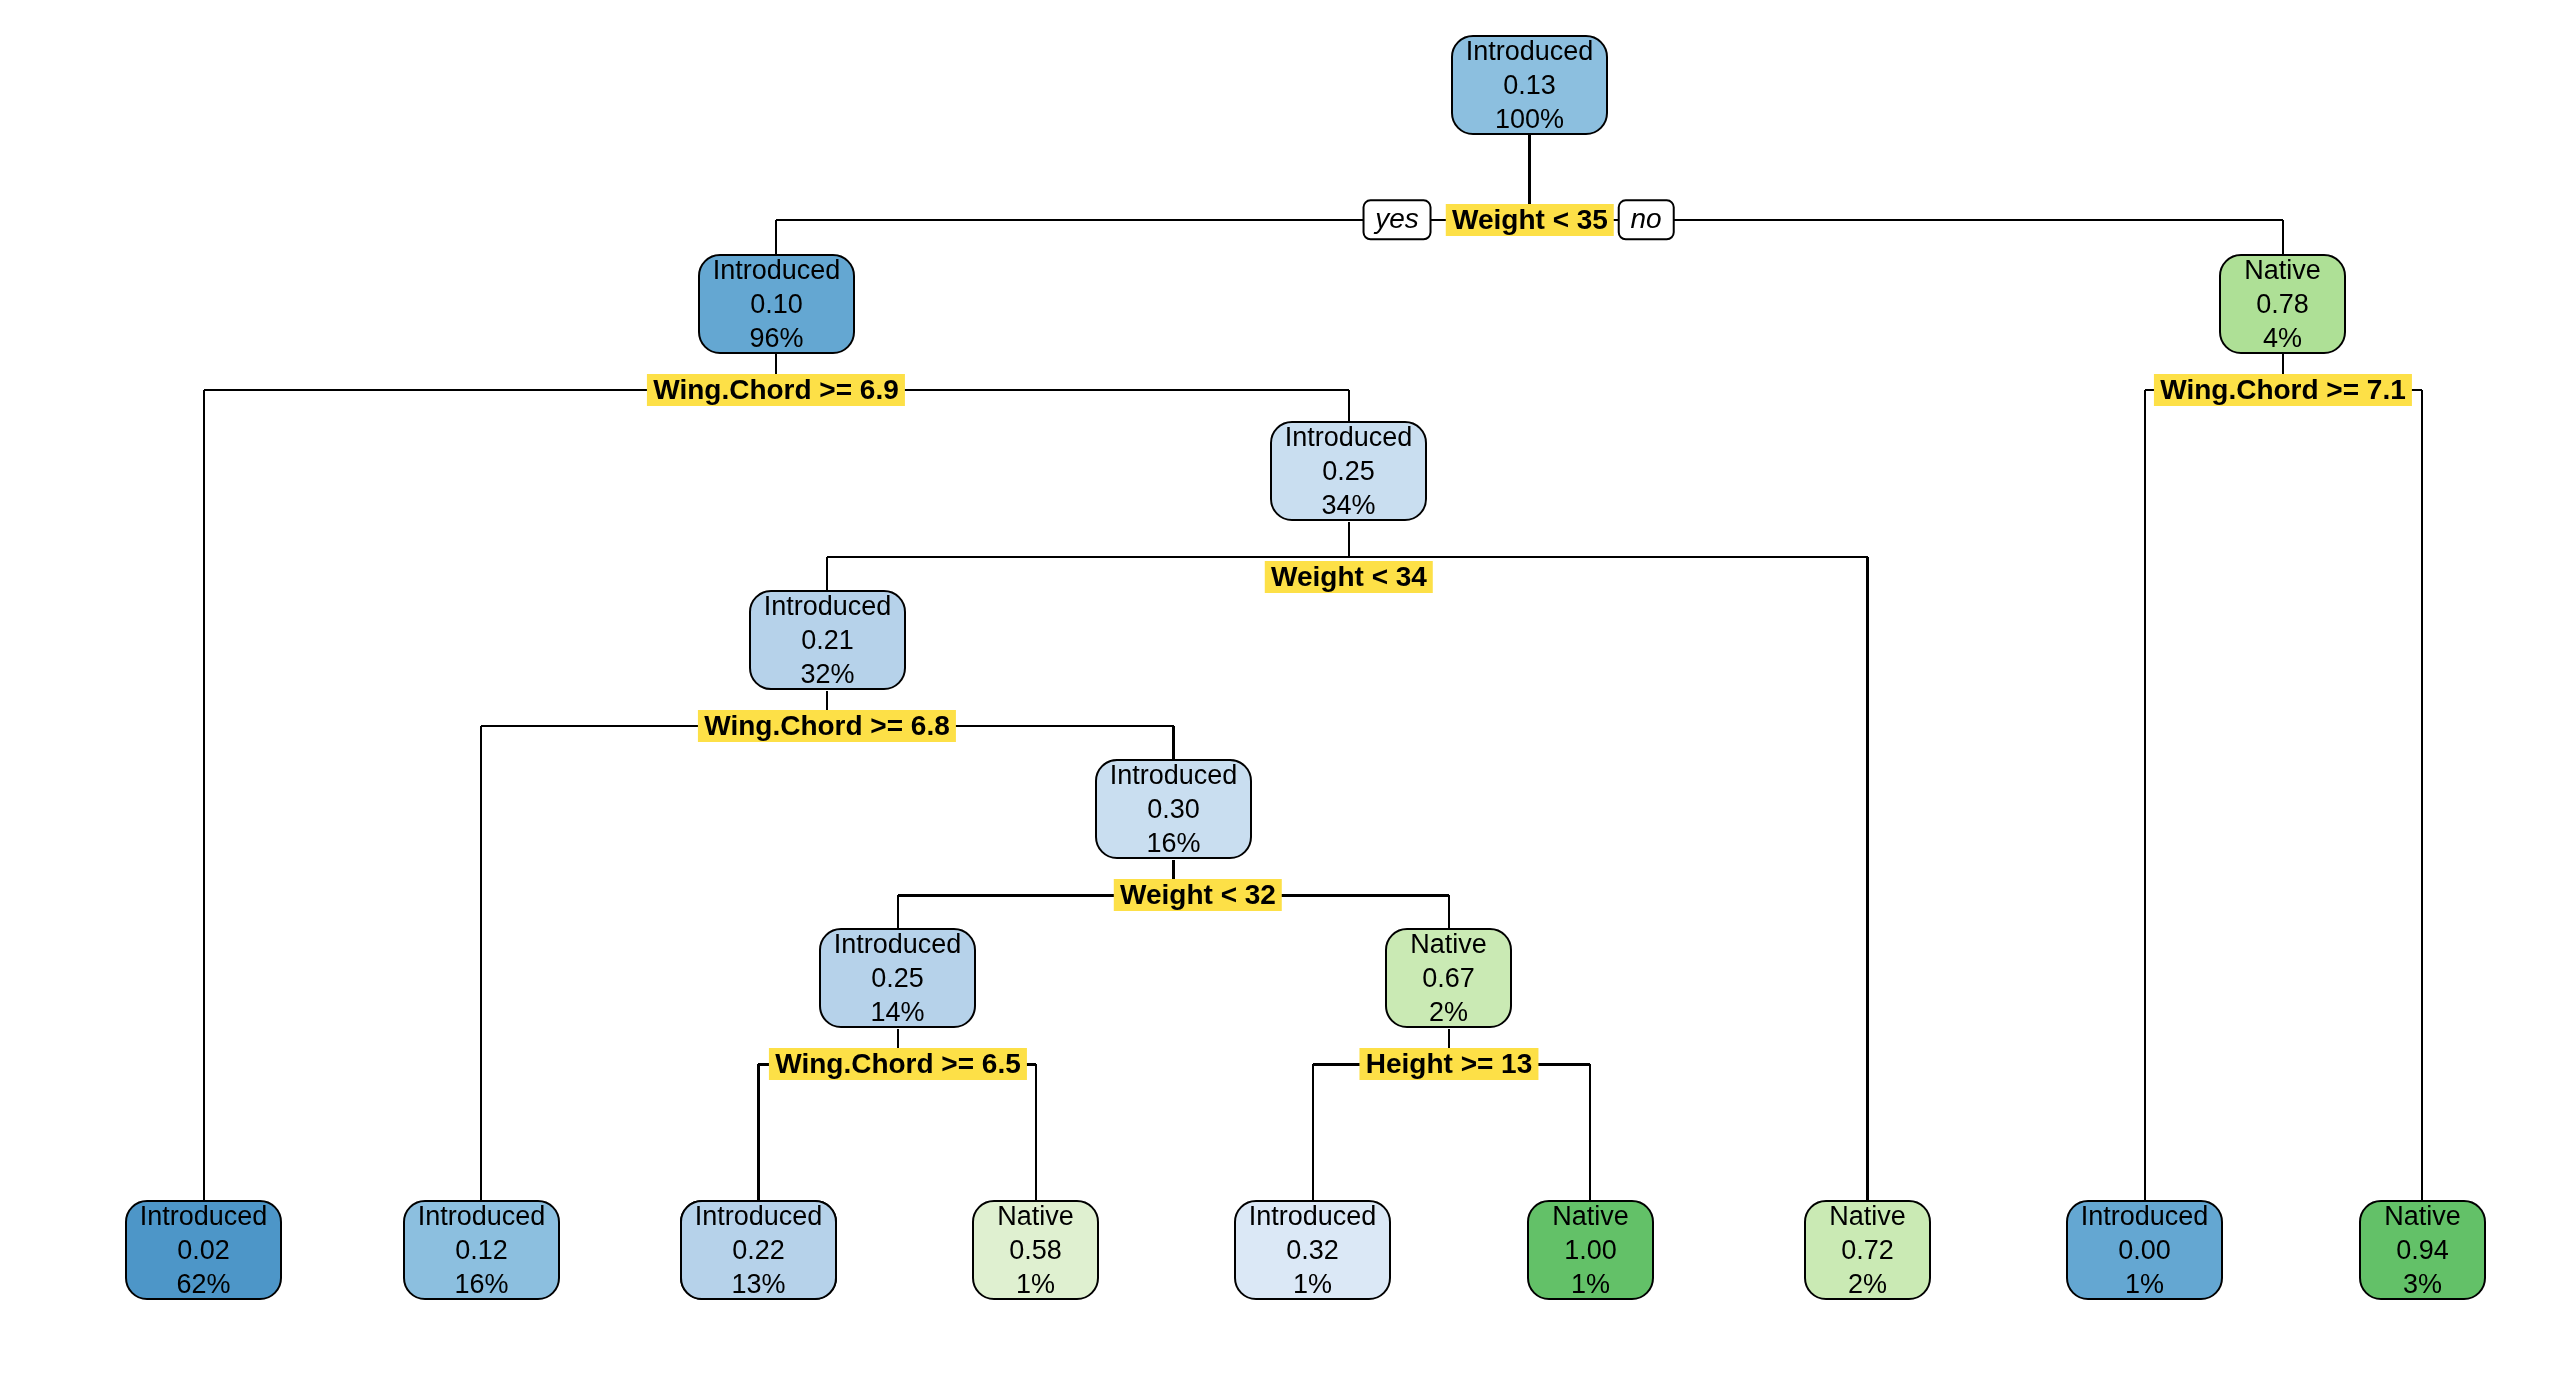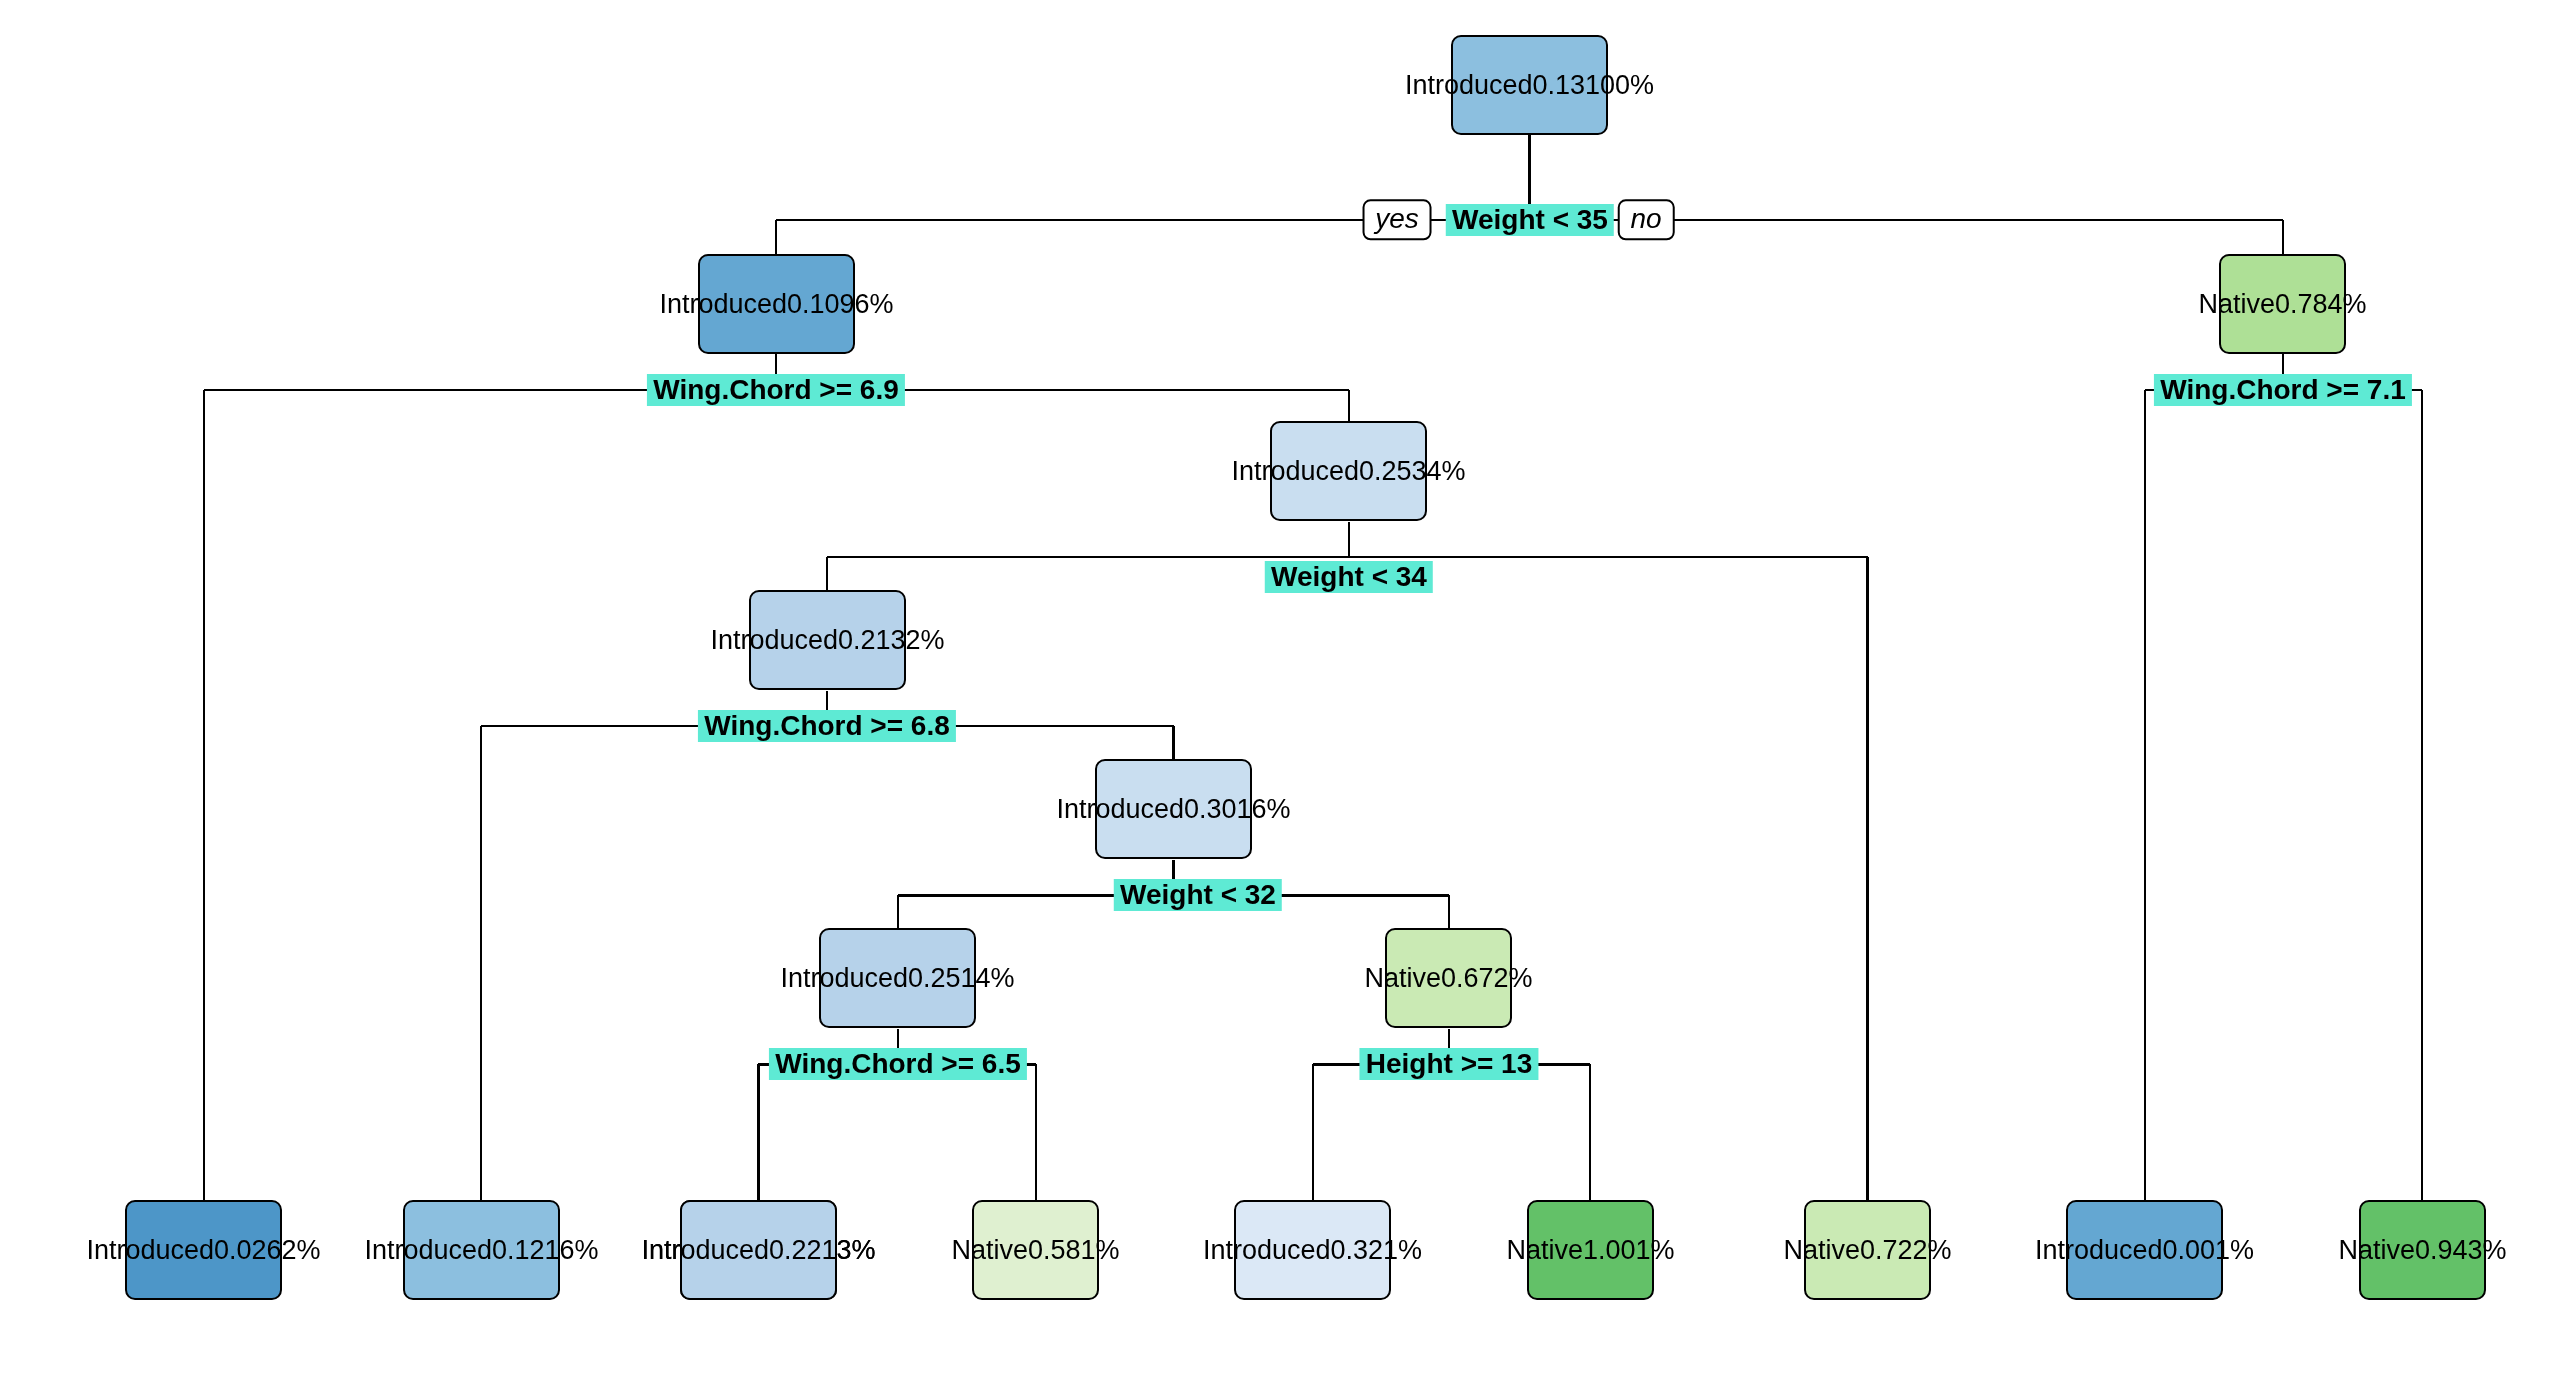--- a/index.html
+++ b/index.html
@@ -24,40 +24,40 @@
     position: absolute;
     left: 0;
     top: 0;
     width: 2576px;
     height: 1374px;
   }
   .node {
     position: absolute;
     box-sizing: border-box;
     border: 2.7px solid #000000;
-    border-radius: 10px;
+    border-radius: 22px;
     display: flex;
-    flex-direction: row;
+    flex-direction: column;
     align-items: center;
     justify-content: center;
     text-align: center;
     color: #000000;
     font-size: 27px;
     line-height: 1.26;
     font-family: "Liberation Sans", sans-serif;
     z-index: 3;
   }
   .node .nline {
     display: block;
     white-space: nowrap;
   }
   .split-label {
     position: absolute;
     transform: translate(-50%, -50%);
-    background: #5eead4;
+    background: #fde047;
     font-weight: bold;
     font-size: 28px;
     color: #000000;
     white-space: nowrap;
     padding: 0 6.3px;
     font-family: "Liberation Sans", sans-serif;
     z-index: 4;
   }
   .yesno {
     position: absolute;

